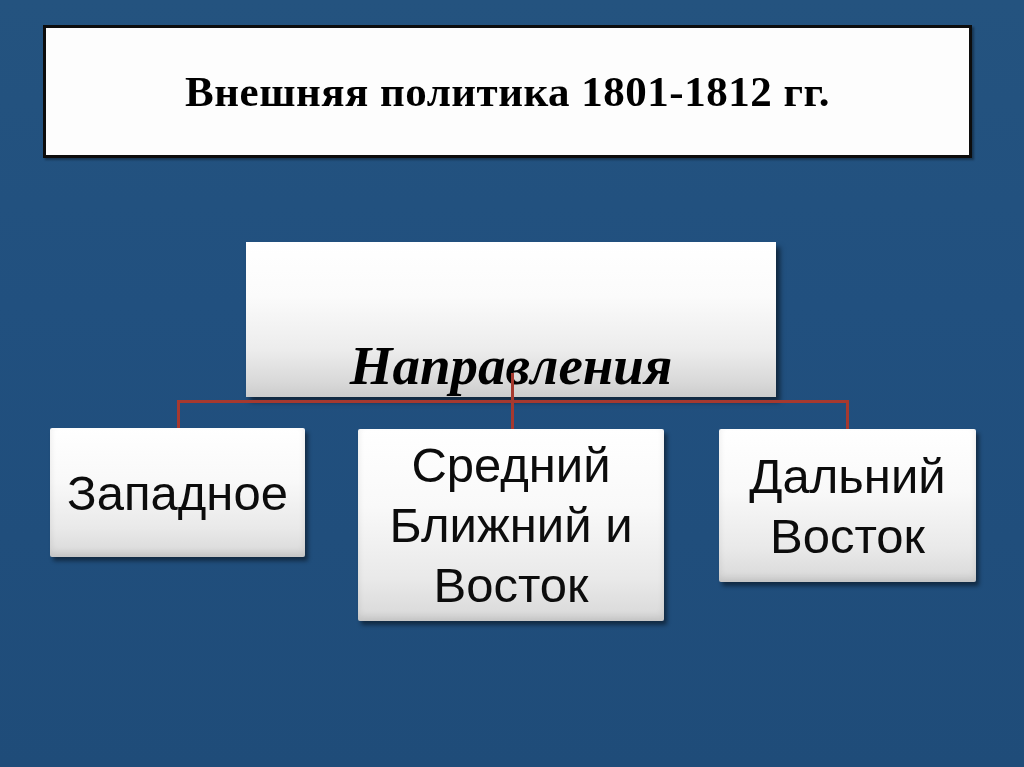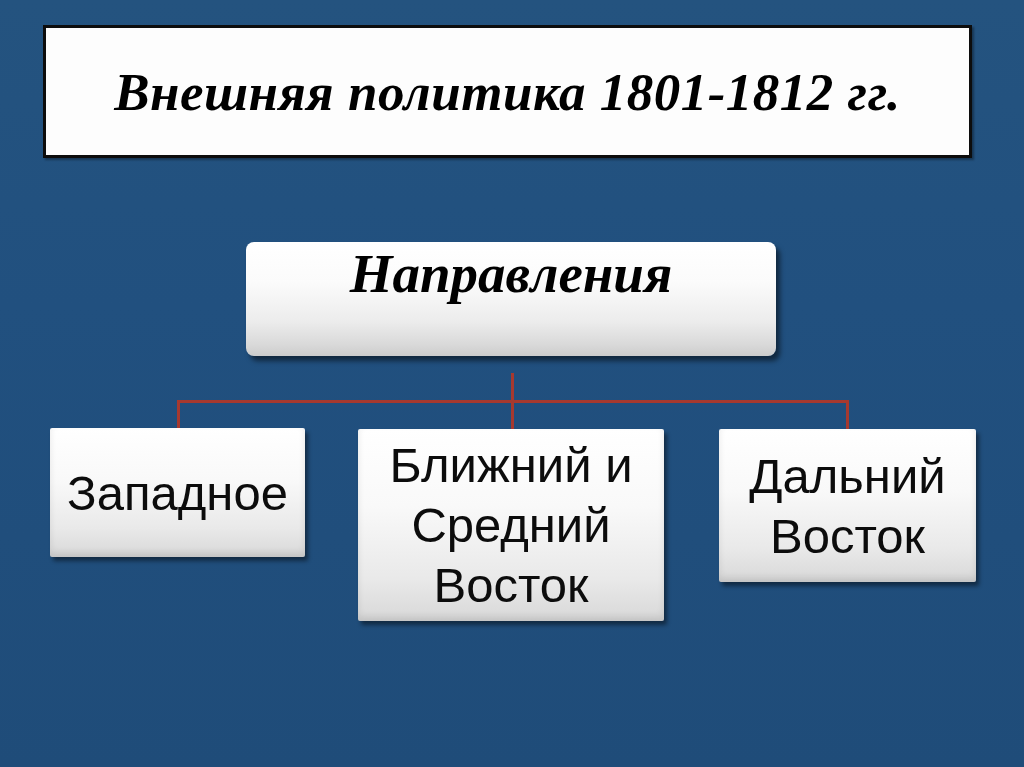--- a/index.html
+++ b/index.html
@@ -31,40 +31,39 @@
     height: 127px;
     background: #fdfdfd;
     border: 3px solid var(--title-border);
     display: flex;
     align-items: center;
     justify-content: center;
     box-shadow: 2px 2px 2px rgba(0,0,0,0.35);
   }
   .title-text {
     font-family: "Liberation Serif", serif;
-    font-style: italic;
     font-weight: bold;
-    font-size: 53px;
+    font-size: 43px;
     color: var(--text);
     white-space: nowrap;
     letter-spacing: 0.5px;
   }
 
   
   .root-node {
     position: absolute;
     left: 246px;
     top: 242px;
     width: 530px;
-    height: 114px;
+    height: 155px;
     background: linear-gradient(180deg, #ffffff 0%, #fbfbfb 35%, #ececec 70%, #d9d9d9 90%, #cccccc 100%);
-    border-radius: 8px;
+    border-radius: 0;
     box-shadow: 4px 5px 5px rgba(0,0,0,0.5);
     display: flex;
-    align-items: flex-start;
+    align-items: flex-end;
     justify-content: center;
   }
   .root-node .label {
     font-family: "Liberation Serif", serif;
     font-style: italic;
     font-weight: bold;
     font-size: 55px;
     color: var(--text);
     white-space: nowrap;
   }
@@ -118,22 +117,22 @@
   <div class="connector conn-v-center"></div>
   <div class="connector conn-h"></div>
   <div class="connector conn-v-left"></div>
   <div class="connector conn-v-right"></div>
 
   <div class="node node-west">
     <span class="line">Западное</span>
   </div>
 
   <div class="node node-middle">
+    <span class="line">Средний</span>
     <span class="line">Ближний и</span>
-    <span class="line">Средний</span>
     <span class="line">Восток</span>
   </div>
 
   <div class="node node-far">
     <span class="line">Дальний</span>
     <span class="line">Восток</span>
   </div>
 
 </div>
 

